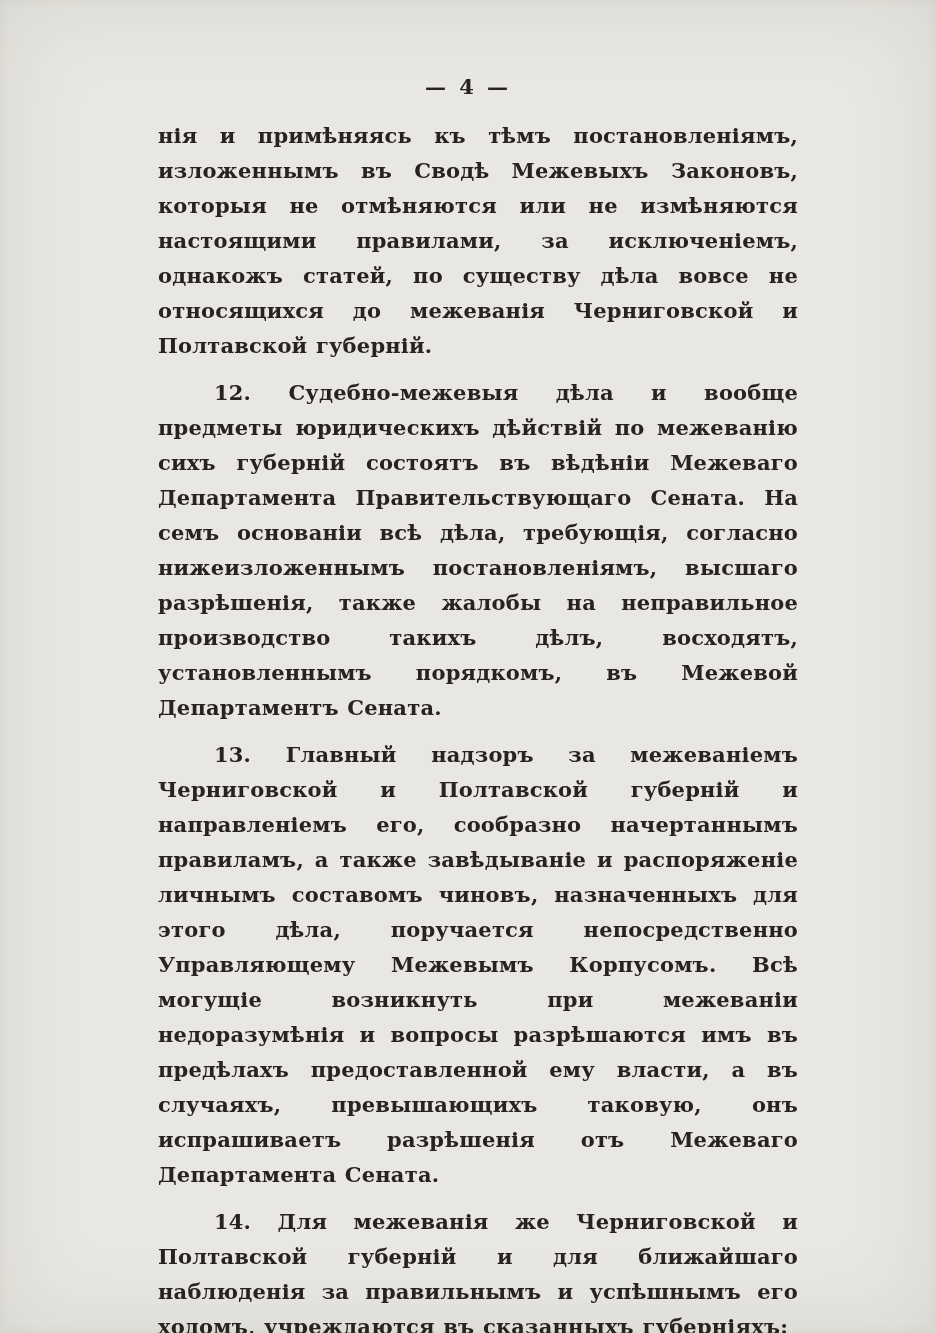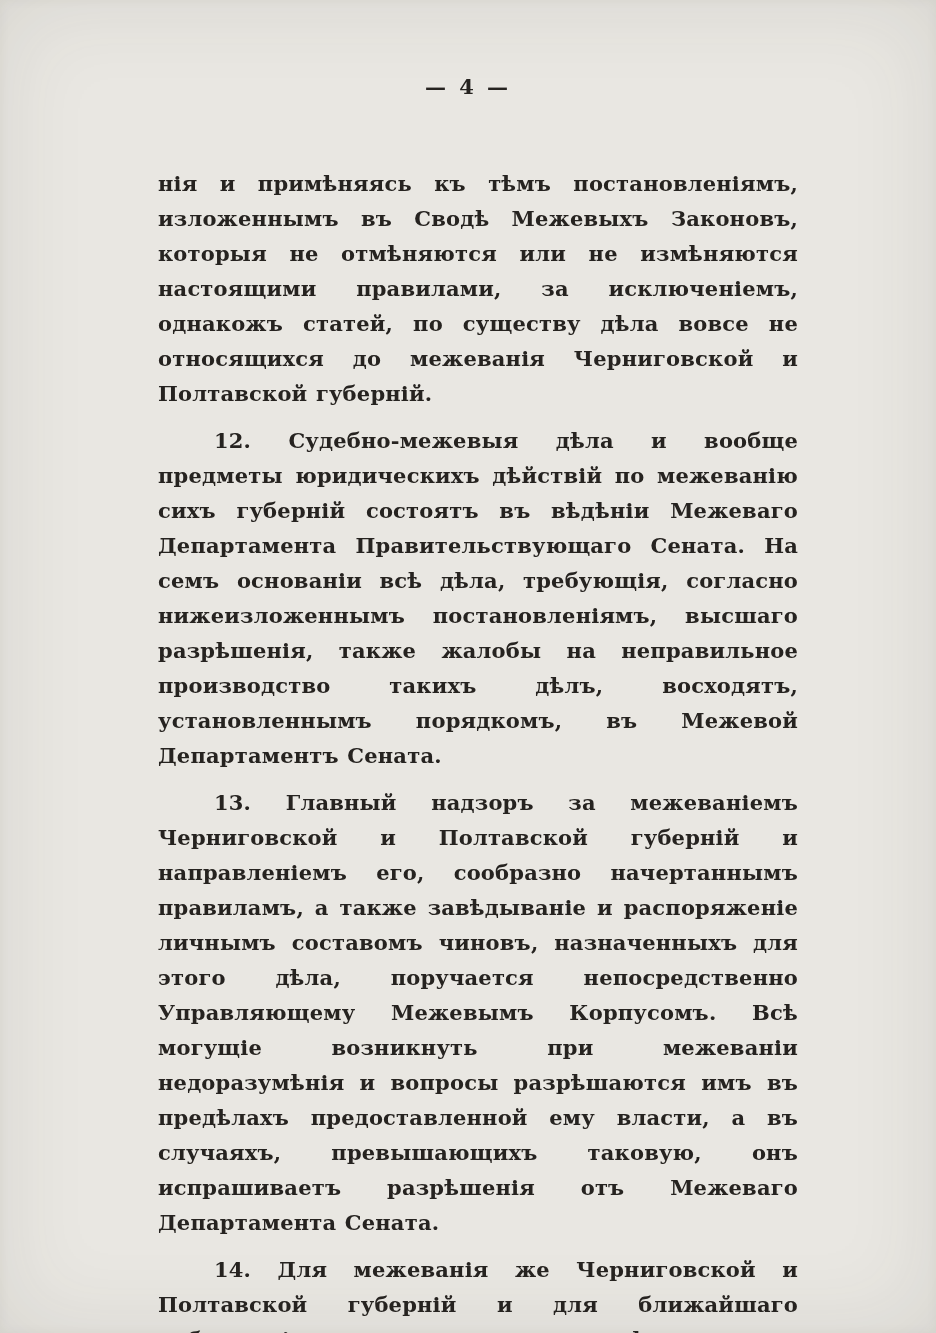--- a/index.html
+++ b/index.html
@@ -50,21 +50,20 @@
     font-weight:700;
     text-align:justify;
     text-indent:56px;
     letter-spacing:0.2px;
     word-spacing:1px;
     color:var(--ink);
     text-rendering:optimizeLegibility;
   }
   .text-block p.no-indent{
     text-indent:0;
-    margin-top:48px;
   }
 </style>
 </head>
 <body>
 
 <div class="page">
 
   <div class="page-header">
     <span class="page-number">— 4 —</span>
   </div>

